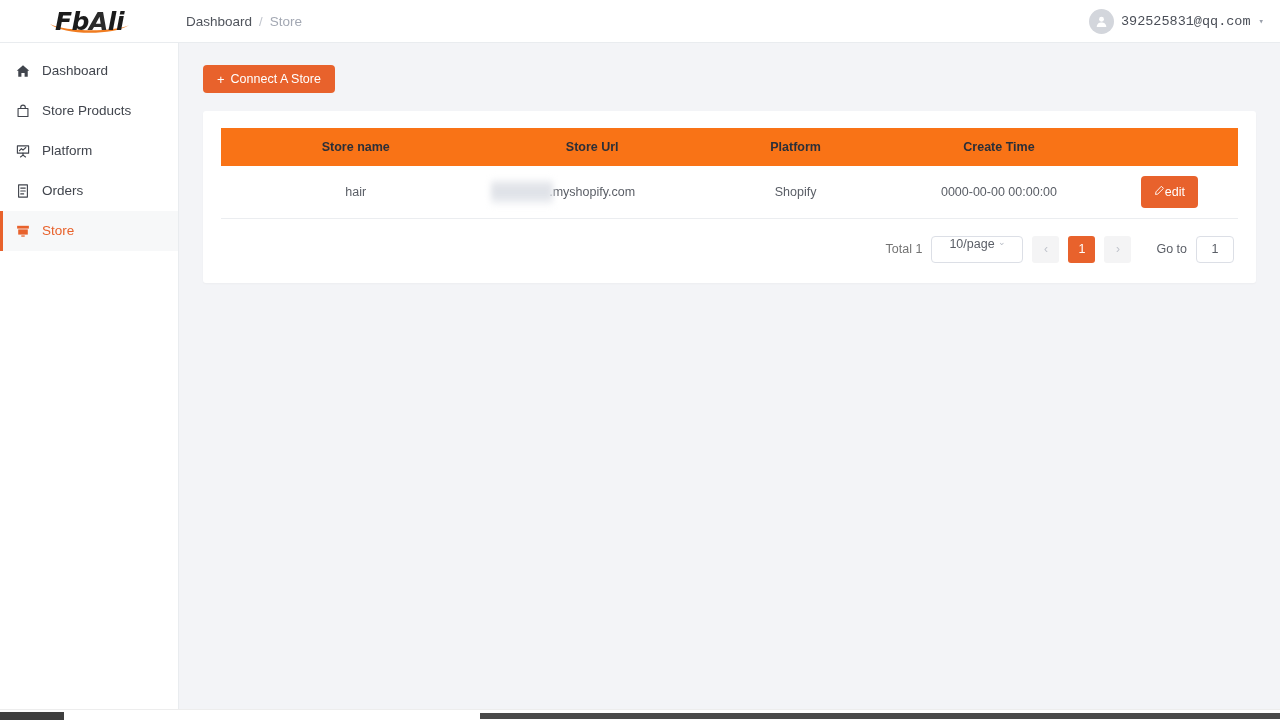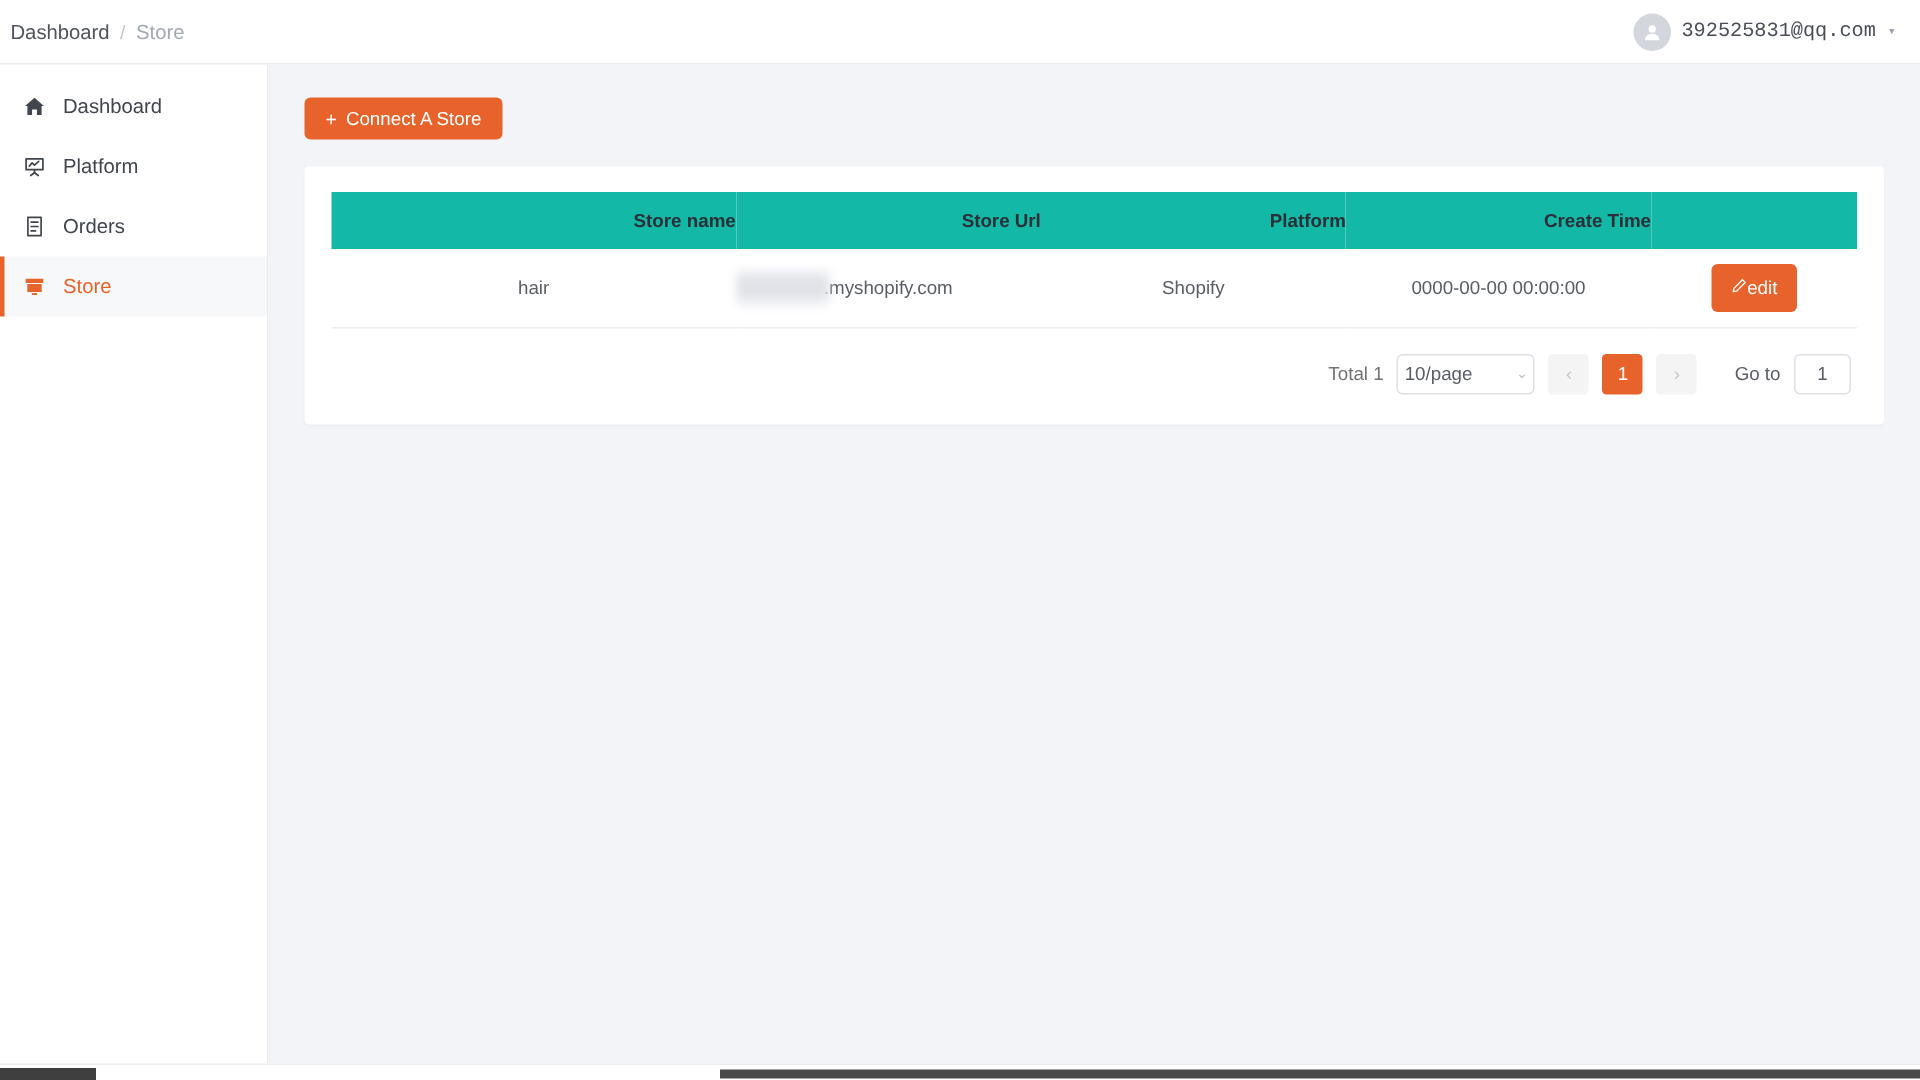--- a/index.html
+++ b/index.html
@@ -104,23 +104,23 @@
   .btn-primary .plus { font-size: 13px; font-weight: normal; }
 
   .card {
     margin-top: 18px; background: #ffffff; border-radius: 3px;
     padding: 17px 18px 12px 18px;
     box-shadow: 0 1px 2px rgba(0,0,0,0.03);
   }
 
   table { width: 100%; border-collapse: collapse; table-layout: fixed; }
   thead th {
-    background: #14b8a6; color: #2b2f38;
+    background: #f97316; color: #2b2f38;
     font-size: 12.5px; font-weight: bold;
-    height: 38px; text-align: right; padding: 0;
+    height: 38px; text-align: center; padding: 0;
   }
   tbody td {
     height: 52px; text-align: center; font-size: 12.5px;
     color: #5a5e66; border-bottom: 1px solid #ebedf0; padding: 0;
     vertical-align: middle;
   }
   .col-name { width: 26.5%; }
   .col-url  { width: 20%; }
   .col-plat { width: 20%; }
   .col-time { width: 20%; }
@@ -148,23 +148,23 @@
     height: 28px; padding: 16px 13px; cursor: pointer; line-height: 1;
   }
 
   
   .pagination {
     display: flex; align-items: center; justify-content: flex-end;
     gap: 9px; padding: 17px 4px 8px 0; font-size: 12.5px; color: #5a5e66;
   }
   .pg-total { color: #737373; }
   .pg-select {
-    display: flex; align-items: center; justify-content: space-between;
+    display: flex; align-items: flex-start; justify-content: space-between;
     width: 92px; height: 27px; border: 1px solid #dcdfe6;
-    border-radius: 4px; padding: 0 4px; color: #5a5e66;
+    border-radius: 4px; padding: 0 17px; color: #5a5e66;
     background: #fff; cursor: pointer; font-size: 12.5px;
   }
   .pg-select .sel-caret { color: #b6bbc4; font-size: 9px; }
   .pg-arrow {
     width: 27px; height: 27px; display: flex;
     align-items: center; justify-content: center;
     background: #f4f4f5; border-radius: 3px;
     color: #c0c4cc; font-size: 12px; cursor: pointer;
   }
   .pg-page {
@@ -195,20 +195,28 @@
     width: 800px; background: #4a4a4a; border-radius: 0;
   }
 </style>
 </head>
 <body>
 
 <div class="app">
 
   <div class="header">
 
+    <div class="logo-wrap">
+      <div class="logo">
+        <span class="logo-text"><span>Fb</span><span class="a-letter">A</span><span>li</span></span>
+        <svg class="logo-swoosh" viewBox="0 0 82 13">
+          <path d="M1 1 C 14 12.2, 63 12.8, 80 2.2 C 64 9.2, 16 9.0, 1 1 Z" fill="#f07c20"></path>
+        </svg>
+      </div>
+    </div>
 
     <div class="breadcrumb">
       <span class="bc-item">Dashboard</span>
       <span class="bc-sep">/</span>
       <span class="bc-current">Store</span>
     </div>
 
     <div class="header-right">
       <span class="avatar">
         <svg width="15" height="15" viewBox="0 0 24 24">
@@ -227,20 +235,29 @@
 
       <div class="nav-item">
         <span class="nav-icon">
           <svg width="16" height="16" viewBox="0 0 24 24" fill="#41454d">
             <path d="M12 3.2 L 21.4 11.6 L 19.1 11.6 L 19.1 20.6 L 14.4 20.6 L 14.4 15.0 L 9.6 15.0 L 9.6 20.6 L 4.9 20.6 L 4.9 11.6 L 2.6 11.6 Z"></path>
           </svg>
         </span>
         <span class="nav-label">Dashboard</span>
       </div>
 
+      <div class="nav-item">
+        <span class="nav-icon">
+          <svg width="16" height="16" viewBox="0 0 24 24" fill="none" stroke="#41454d" stroke-width="1.7">
+            <path d="M4.6 8.2 L 19.4 8.2 L 19.4 20.2 L 4.6 20.2 Z" stroke-linejoin="round"></path>
+            <path d="M8.6 8.2 L 8.6 6.3 C 8.6 4.4, 10.1 3.2, 12 3.2 C 13.9 3.2, 15.4 4.4, 15.4 6.3 L 15.4 8.2" stroke-linecap="round"></path>
+          </svg>
+        </span>
+        <span class="nav-label">Store Products</span>
+      </div>
 
       <div class="nav-item">
         <span class="nav-icon">
           <svg width="16" height="16" viewBox="0 0 24 24" fill="none" stroke="#41454d" stroke-width="1.7">
             <path d="M3.6 4.4 L 20.4 4.4 L 20.4 15.2 L 3.6 15.2 Z" stroke-linejoin="round"></path>
             <path d="M12 15.2 L 12 18.4" stroke-linecap="round"></path>
             <path d="M8.2 21 L 12 18.2 L 15.8 21" stroke-linecap="round" stroke-linejoin="round"></path>
             <path d="M6.8 11.6 L 9.6 8.4 L 12 10.6 L 16.2 6.8" stroke-linecap="round" stroke-linejoin="round"></path>
           </svg>
         </span>

